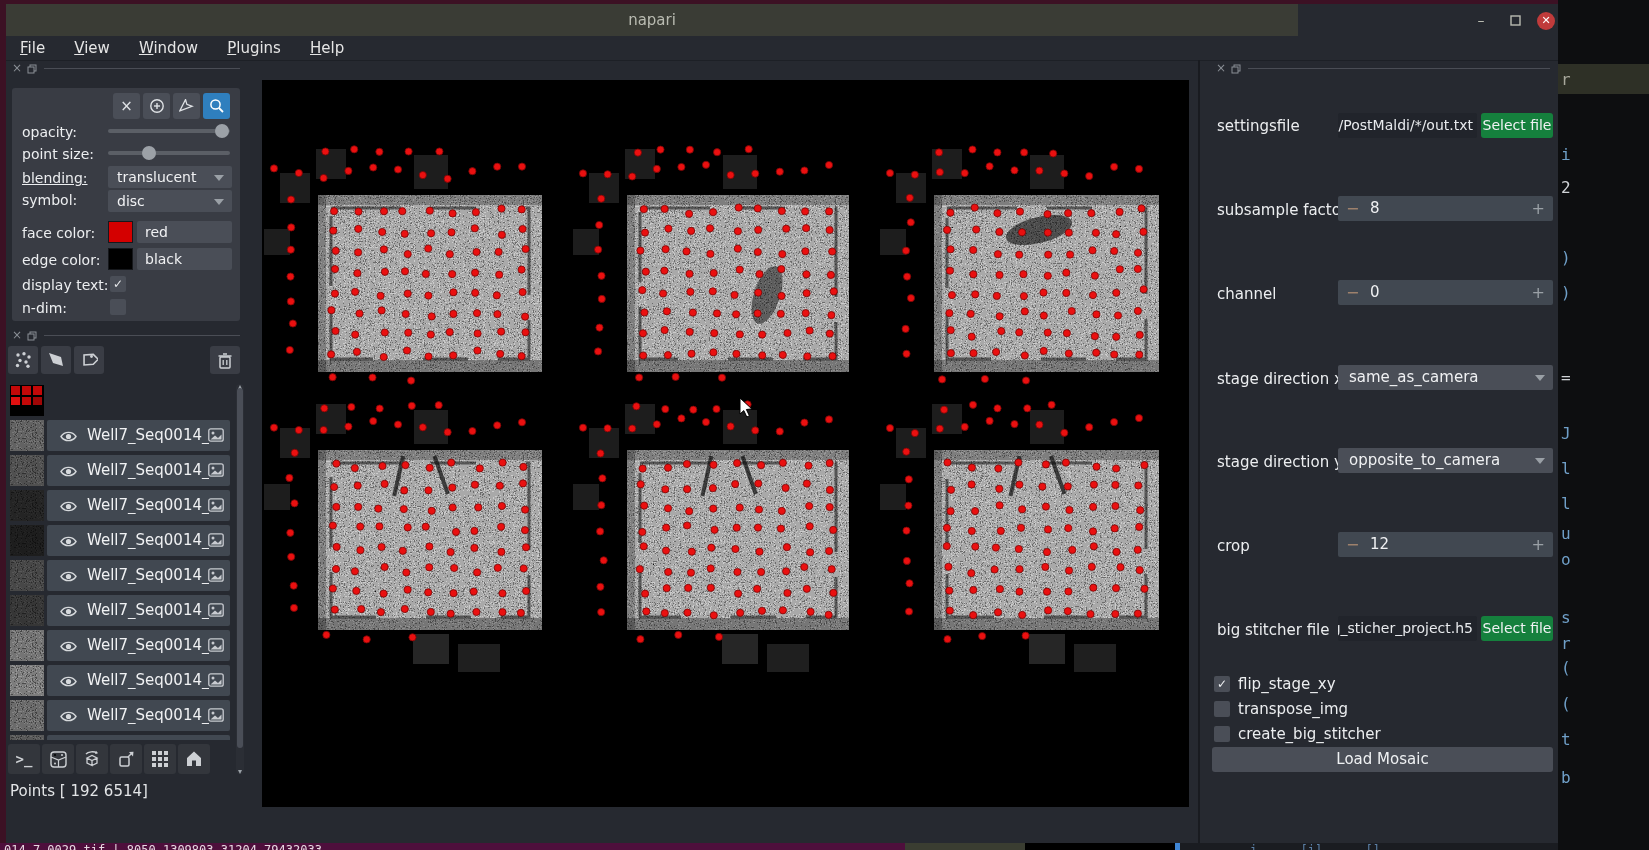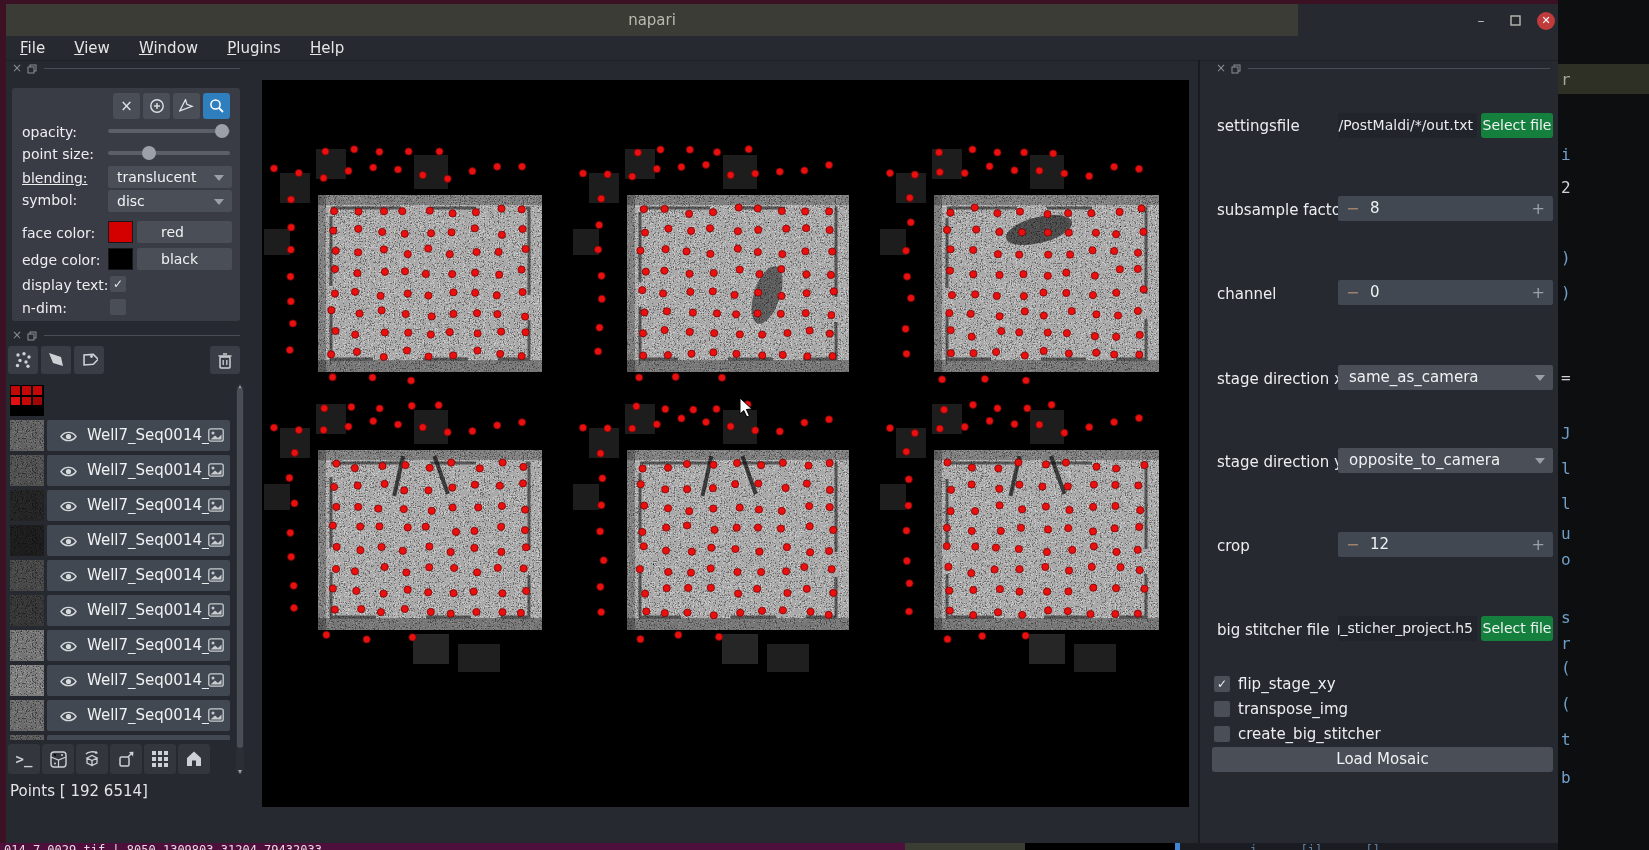--- a/index.html
+++ b/index.html
@@ -25,21 +25,21 @@
   
   #layer-controls{left:12px;top:88px;width:228px;height:233px;background:#393c44;border-radius:3px;}
   .ctl-label{color:#eceef0;font-size:14px;position:absolute;left:10px;}
   .toolbtn{position:absolute;top:5px;width:27px;height:26px;background:#4a4e57;border-radius:3px;display:flex;align-items:center;justify-content:center;color:#dfe2e5;font-size:15px;}
   .toolbtn.active{background:#2f7fbe;}
   .slider-track{position:absolute;height:4px;background:#5b5f66;border-radius:2px;width:122px;left:96px;}
   .slider-handle{position:absolute;width:14px;height:14px;border-radius:50%;background:#9ca1a7;top:-5px;}
   .dropdown{position:absolute;left:96px;width:124px;height:22px;background:#4a4e57;border-radius:2px;color:#f0f1f3;font-size:14px;line-height:22px;padding-left:9px;box-sizing:border-box;}
   .dd-arrow{position:absolute;right:8px;top:9px;width:0;height:0;border-left:5px solid transparent;border-right:5px solid transparent;border-top:6px solid #9aa0a6;}
   .swatch{position:absolute;left:96px;width:25px;height:22px;border:1px solid #16181c;box-sizing:border-box;}
-  .swatch-val{position:absolute;left:125px;width:95px;height:22px;background:#4a4e57;border-radius:2px;color:#f0f1f3;font-size:14px;line-height:22px;padding-left:24px;box-sizing:border-box;}
+  .swatch-val{position:absolute;left:125px;width:95px;height:22px;background:#4a4e57;border-radius:2px;color:#f0f1f3;font-size:14px;line-height:22px;padding-left:8px;box-sizing:border-box;}
   .checkbox{position:absolute;left:98px;width:16px;height:16px;background:#4a4e57;border-radius:2px;color:#e8eaec;font-size:12px;line-height:16px;text-align:center;}
   
   .layerbtn{position:absolute;top:346px;width:30px;height:28px;background:#3a3d45;border-radius:3px;display:flex;align-items:center;justify-content:center;}
   #layer-list{left:8px;top:384px;width:226px;height:356px;overflow:hidden;}
   .layer-row{position:absolute;left:0;width:226px;height:31px;}
   .layer-thumb{position:absolute;left:2px;top:0;width:34px;height:31px;background:#000;overflow:hidden;}
   .row-box{position:absolute;left:39px;top:0;width:183px;height:31px;background:#414851;border-radius:2px;}
   .row-box.selected{background:#1b87c9;}
   .eye{position:absolute;left:13px;top:8px;}
   .layer-label{position:absolute;left:40px;top:6px;color:#f0f1f3;font-size:15px;white-space:nowrap;overflow:hidden;width:122px;}

